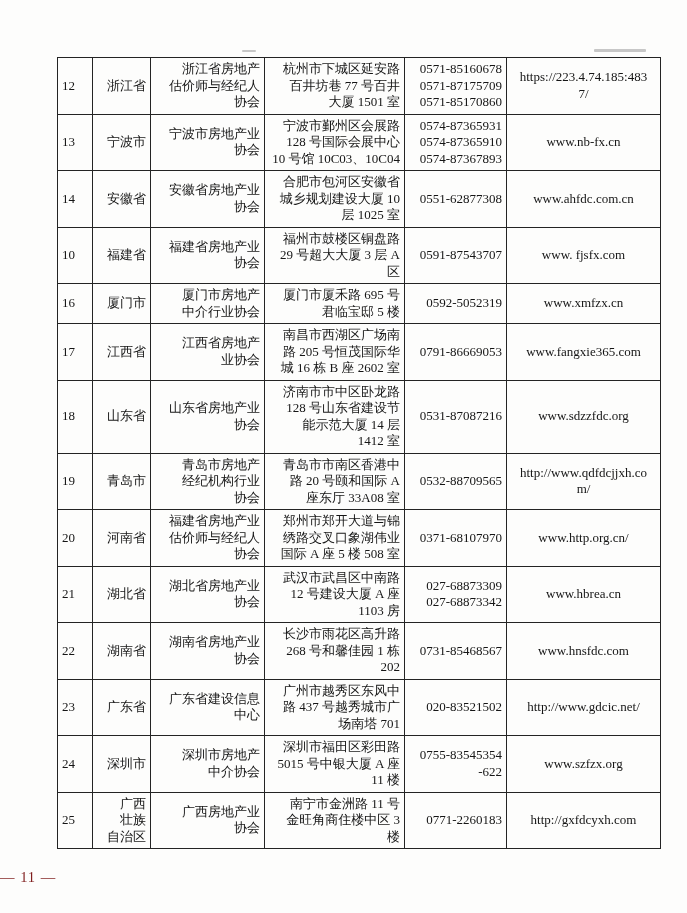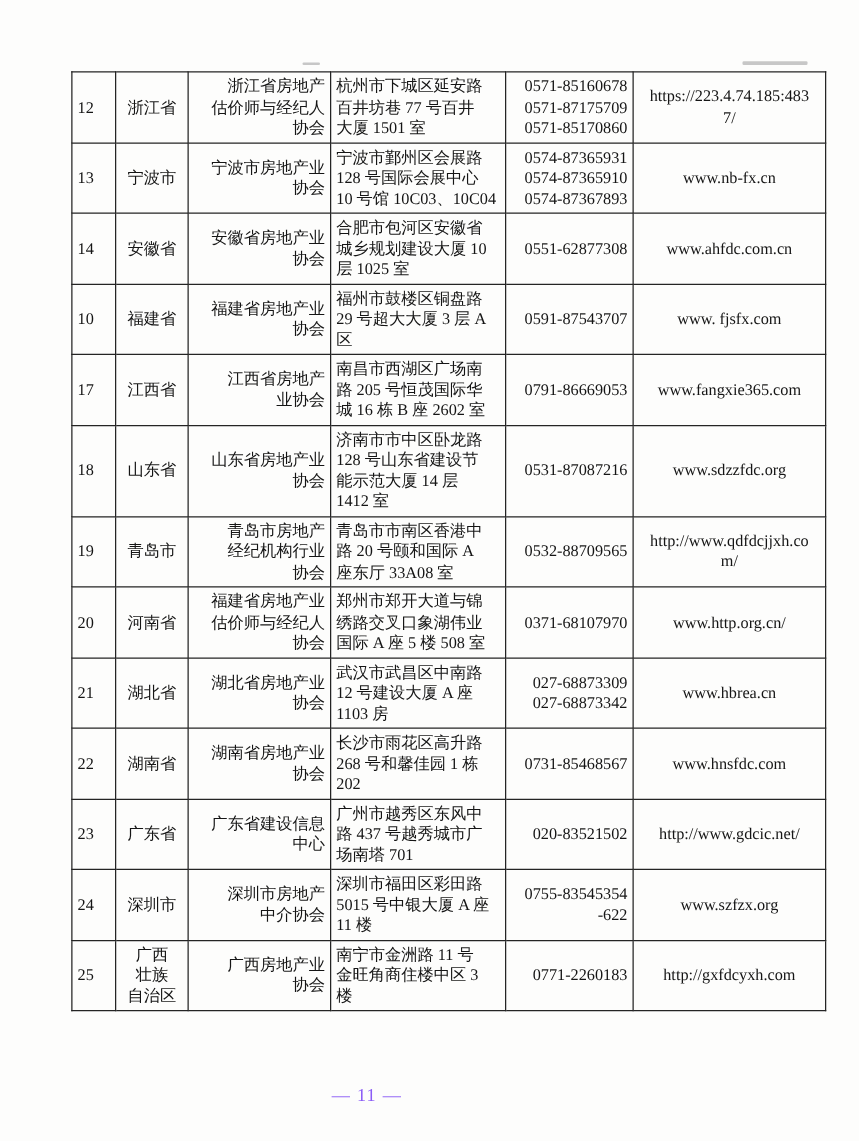--- a/index.html
+++ b/index.html
@@ -21,31 +21,31 @@
   table.directory td{
     border:1.6px solid #242424;
     vertical-align:middle;
     font-size:13px;
     line-height:16.5px;
     white-space:pre-line;
     padding:3px 4px;
     overflow-wrap:break-word;
   }
   td.c-no{text-align:left;}
-  td.c-region{text-align:center;padding:3px 2px;}
+  td.c-region{text-align:right;padding:3px 2px;}
   td.c-org{text-align:right;padding-left:8px;}
-  td.c-addr{text-align:left;padding-left:7px;}
+  td.c-addr{text-align:right;padding-left:7px;}
   td.c-phone{text-align:right;padding:3px 2px;}
   td.c-web{text-align:center;padding:3px 2px;font-size:12.6px;}
   .page-footer{
     position:absolute;left:0;top:869px;width:587px;
-    text-align:center;
+    text-align:left;
     font-size:14.5px;
     letter-spacing:1px;
-    color:#8b5cf6;
+    color:#7f1d1d;
   }
   .scan-artifact{
     position:absolute;background:#9a9a9a;opacity:.55;border-radius:1px;
   }
   .artifact-1{left:594px;top:49px;width:52px;height:3px;}
   .artifact-2{left:242px;top:50px;width:14px;height:2px;}
 </style>
 </head>
 <body>
 
@@ -112,20 +112,30 @@
           <td class="c-region">福建省</td>
           <td class="c-org">福建省房地产业
 协会</td>
           <td class="c-addr">福州市鼓楼区铜盘路
 29 号超大大厦 3 层 A
 区</td>
           <td class="c-phone">0591-87543707</td>
           <td class="c-web">www. fjsfx.com</td>
         </tr>
 
+        <tr>
+          <td class="c-no">16</td>
+          <td class="c-region">厦门市</td>
+          <td class="c-org">厦门市房地产
+中介行业协会</td>
+          <td class="c-addr">厦门市厦禾路 695 号
+君临宝邸 5 楼</td>
+          <td class="c-phone">0592-5052319</td>
+          <td class="c-web">www.xmfzx.cn</td>
+        </tr>
 
         <tr>
           <td class="c-no">17</td>
           <td class="c-region">江西省</td>
           <td class="c-org">江西省房地产
 业协会</td>
           <td class="c-addr">南昌市西湖区广场南
 路 205 号恒茂国际华
 城 16 栋 B 座 2602 室</td>
           <td class="c-phone">0791-86669053</td>

